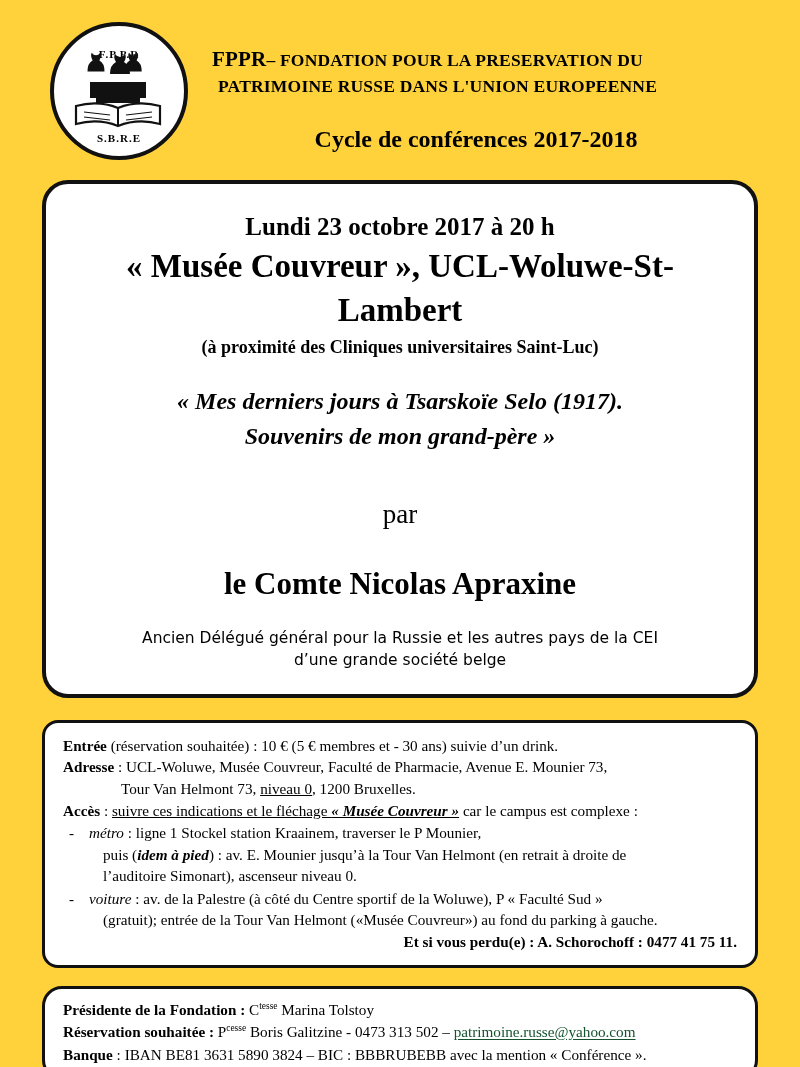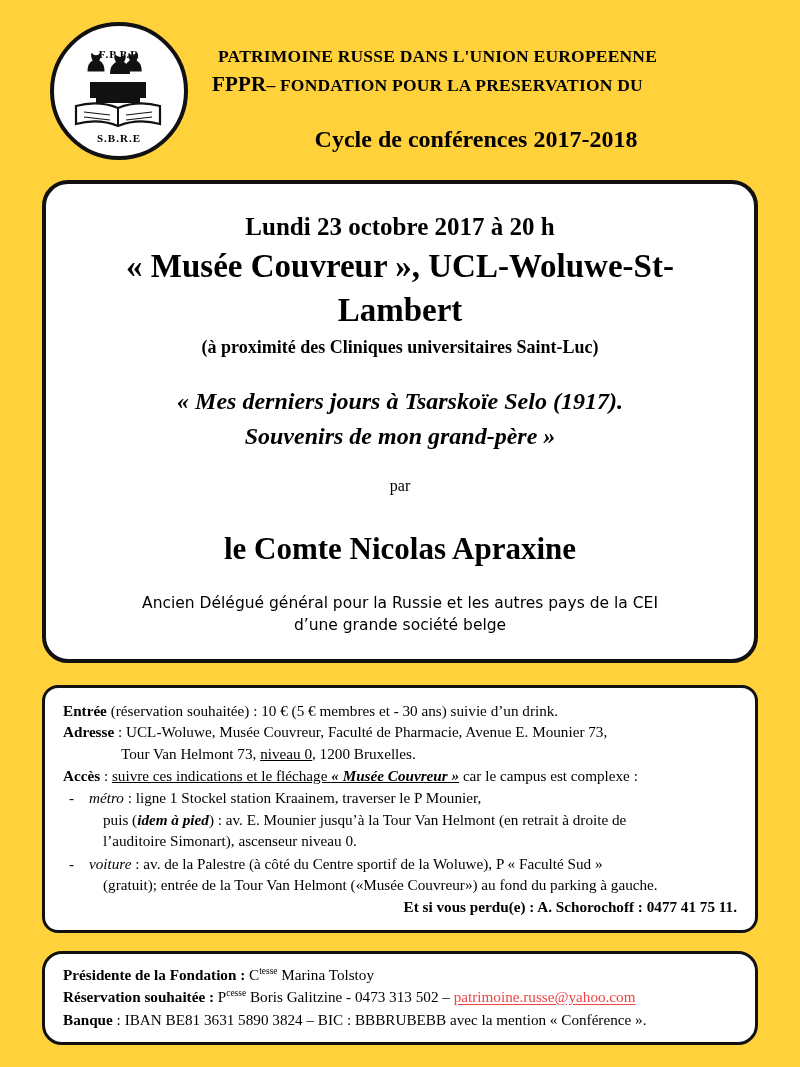--- a/index.html
+++ b/index.html
@@ -113,22 +113,22 @@
     margin-top: 4px;
   }
   .ev-title {
     margin-top: 26px;
     font-size: 24px;
     font-style: italic;
     font-weight: bold;
     line-height: 1.45;
   }
   .ev-par {
-    margin-top: 24px;
-    font-size: 16px;
+    margin-top: 46px;
+    font-size: 27px;
   }
   .ev-speaker {
     margin-top: 36px;
     font-size: 31px;
     font-weight: bold;
   }
   .ev-bio {
     margin-top: 26px;
     font-size: 17px;
     line-height: 1.4;
@@ -183,21 +183,21 @@
     background: #fff;
     border: 3px solid #111;
     border-radius: 20px;
     margin: 18px 42px 0 42px;
     padding: 10px 18px 10px 18px;
     font-size: 15.2px;
     line-height: 1.5;
     box-sizing: border-box;
   }
   .mail {
-    color: #ef4444;
+    color: #14532d;
     text-decoration: underline;
   }
   sup { font-size: 0.62em; vertical-align: super; }
 </style>
 </head>
 <body>
 
 <div class="header">
 
   <div class="logo">
@@ -221,25 +221,25 @@
       <line x1="50" y1="56" x2="50" y2="74" stroke="#111" stroke-width="2"></line>
       <line x1="16" y1="60" x2="42" y2="63" stroke="#111" stroke-width="1.1"></line>
       <line x1="16" y1="65" x2="42" y2="68" stroke="#111" stroke-width="1.1"></line>
       <line x1="58" y1="63" x2="84" y2="60" stroke="#111" stroke-width="1.1"></line>
       <line x1="58" y1="68" x2="84" y2="65" stroke="#111" stroke-width="1.1"></line>
     </svg>
     <div class="fppr-bottom">S.B.R.E</div>
   </div>
 
   <div class="header-text">
+    <div class="org-line">
+      <span class="abbr">FPPR</span><span>–</span> <span>FONDATION POUR LA PRESERVATION DU</span>
+    </div>
     <div class="org-line" style="padding-left:6px;">
       <span>PATRIMOINE RUSSE DANS  L'UNION EUROPEENNE</span>
-    </div>
-    <div class="org-line">
-      <span class="abbr">FPPR</span><span>–</span> <span>FONDATION POUR LA PRESERVATION DU</span>
     </div>
     <div class="cycle">Cycle  de conférences 2017-2018</div>
   </div>
 </div>
 
 <div class="card">
   <div class="ev-date">Lundi 23 octobre 2017 à 20 h</div>
   <div class="ev-place">« Musée Couvreur », UCL-Woluwe-St-Lambert</div>
   <div class="ev-sub">(à proximité des Cliniques universitaires Saint-Luc)</div>
 

